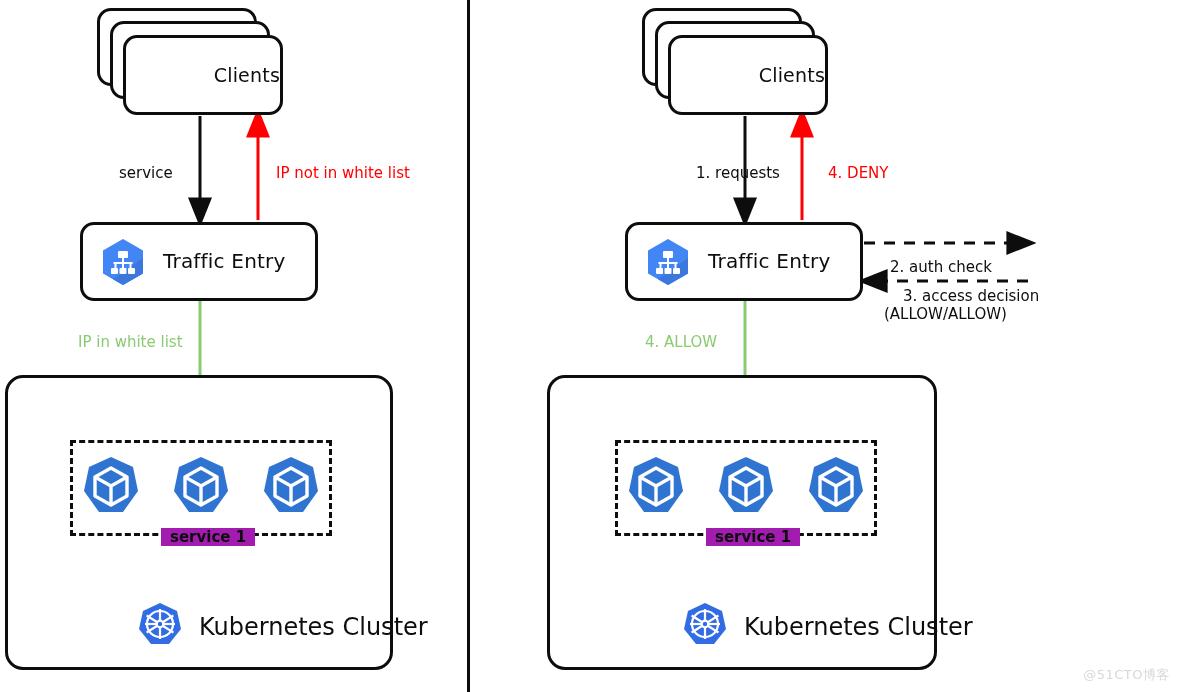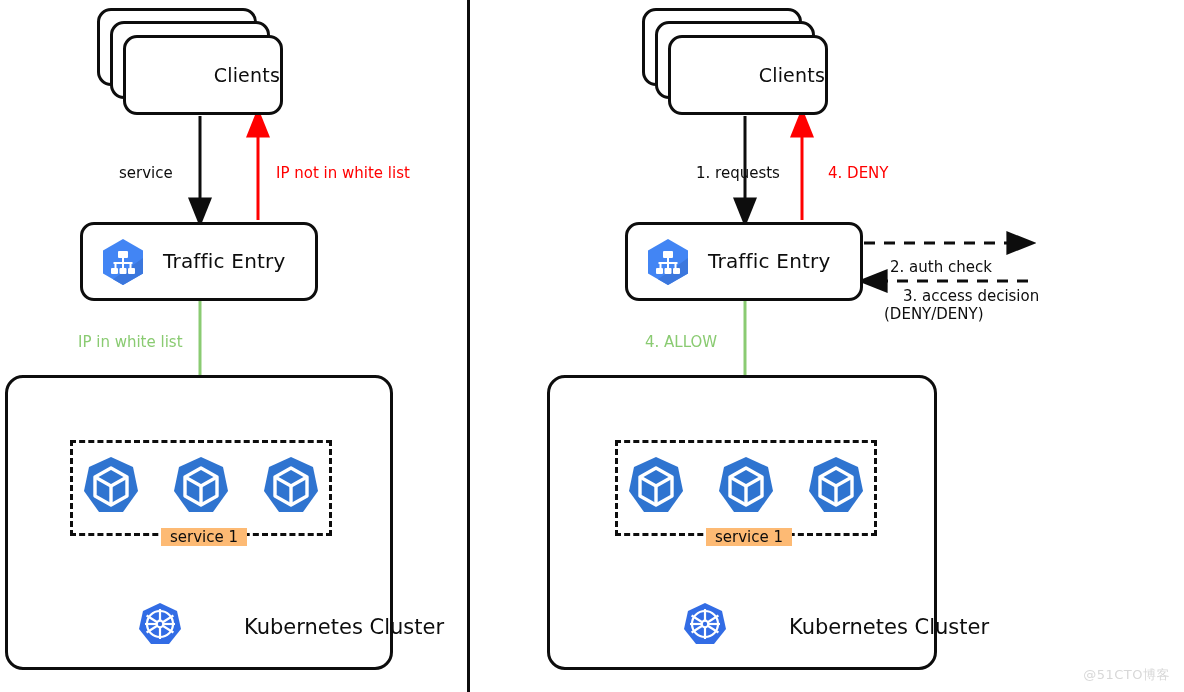--- a/index.html
+++ b/index.html
@@ -69,44 +69,44 @@
     border-radius:18px;
     box-sizing:border-box;
   }
   .cluster-footer{
     position:absolute;
     display:flex;
     align-items:center;
     gap:16px;
   }
   .cluster-footer .label{
-    font-size:21px;
-    color:#0d0d0d;
-    margin-left:45px;
+    font-size:24px;
+    color:#0d0d0d;
   }
 
   
   .svcgroup{
     box-sizing:border-box;
     border:3px dashed #0d0d0d;
   }
   .svcpods{
     position:absolute;
     display:flex;
     align-items:center;
     justify-content:space-between;
     box-sizing:border-box;
   }
   .svclabel{
     position:absolute;
-    background:#fdba74;
+    background:#a21caf;
     padding:0 9px;
     font-size:15px;
     color:#0d0d0d;
     white-space:nowrap;
+    font-weight:bold;
   }
 
   
   .edgelabel{
     position:absolute;
     font-size:15px;
     white-space:nowrap;
     line-height:1.25;
     color:#0d0d0d;
   }
@@ -350,18 +350,18 @@
         <circle cx="23" cy="22" r="2.2" fill="#326CE5"></circle>
       </svg>
     </span>
     <span class="label">Kubernetes Cluster</span>
   </div>
 
   <div class="edgelabel" style="left:652px;top:164px;margin-left:44px;">1. requests</div>
   <div class="edgelabel red" style="left:828px;top:164px;">4. DENY</div>
   <div class="edgelabel" style="left:890px;top:214px;margin-top:44px;">2. auth check</div>
   <div class="edgelabel" style="left:878px;top:287px;margin-left:25px;">3. access decision</div>
-  <div class="edgelabel center" style="left:884px;top:305px;">(DENY/DENY)</div>
+  <div class="edgelabel center" style="left:884px;top:305px;">(ALLOW/ALLOW)</div>
   <div class="edgelabel green" style="left:645px;top:333px;">4. ALLOW</div>
 
   <div class="abs watermark">@51CTO博客</div>
 
 </div>
 
 </body></html>

